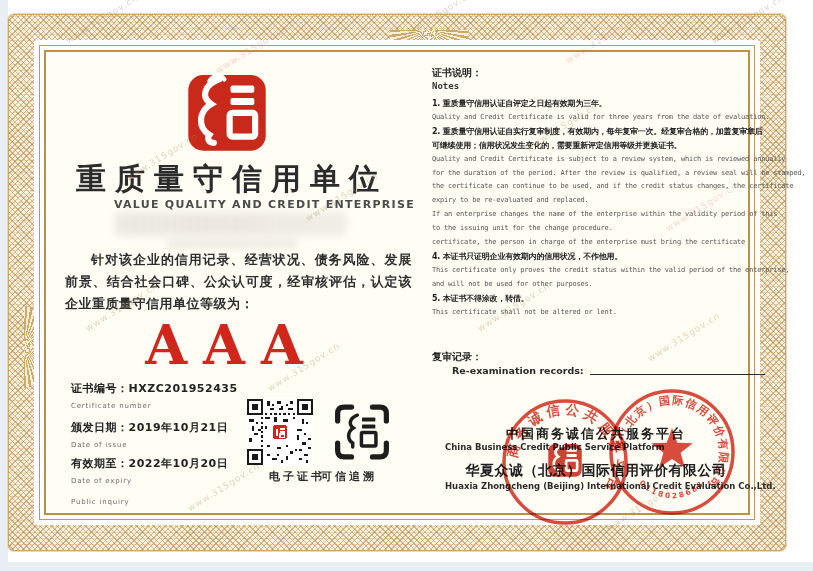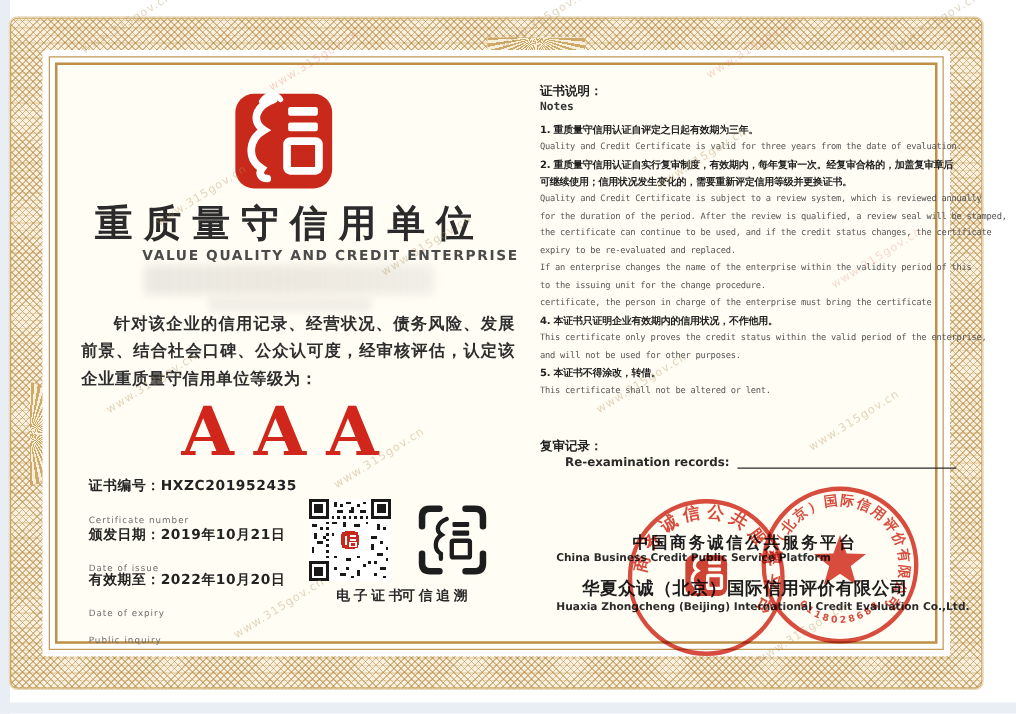--- a/index.html
+++ b/index.html
@@ -67,21 +67,21 @@
   .blur-name2{position:absolute;left:118px;top:184px;width:130px;height:10px;
     background:rgba(150,145,140,.14);filter:blur(3px);border-radius:3px;}
   .statement{position:absolute;left:16px;top:194px;width:347px;
     font-size:13px;font-weight:bold;line-height:22px;color:#2e2e2e;
     text-align:justify;text-indent:2em;letter-spacing:.5px;}
   .grade{position:absolute;left:0;top:258px;width:366px;text-align:center;
     font-family:"DejaVu Serif","Liberation Serif",serif;font-size:54px;font-weight:bold;
     letter-spacing:16px;color:#d0261b;}
   .detail{position:absolute;left:22px;}
   .detail .d-main{font-size:11px;font-weight:bold;color:#232323;letter-spacing:.5px;white-space:nowrap;}
-  .detail .d-sub{font-size:7px;color:#6c6c6c;letter-spacing:.8px;margin-top:16px;}
+  .detail .d-sub{font-size:7px;color:#6c6c6c;letter-spacing:.8px;margin-top:6px;}
   .d1{top:326px;} .d2{top:365px;} .d3{top:401px;} .d4{top:437px;}
   .qr{position:absolute;left:198px;top:344px;width:66px;height:66px;}
   .trace{position:absolute;left:284px;top:348px;width:58px;height:58px;color:#1d1d1d;}
   .badge-label{position:absolute;top:414px;font-size:11px;font-weight:bold;
     letter-spacing:3px;color:#2a2a2a;white-space:nowrap;}
   .lab-qr{left:186px;width:90px;text-align:right;}
   .lab-trace{left:272px;width:84px;}
 
   
   .notes-head-cn{position:absolute;left:383px;top:11px;font-size:10px;font-weight:bold;color:#222;}

